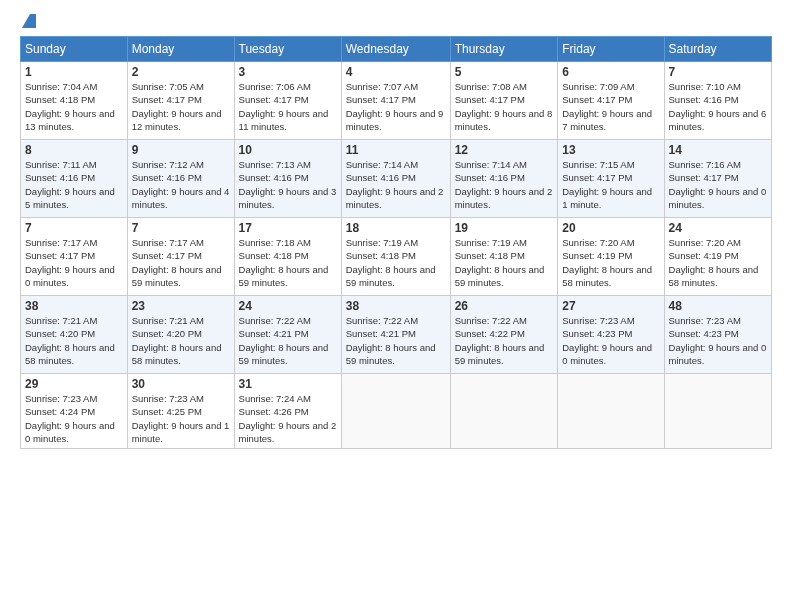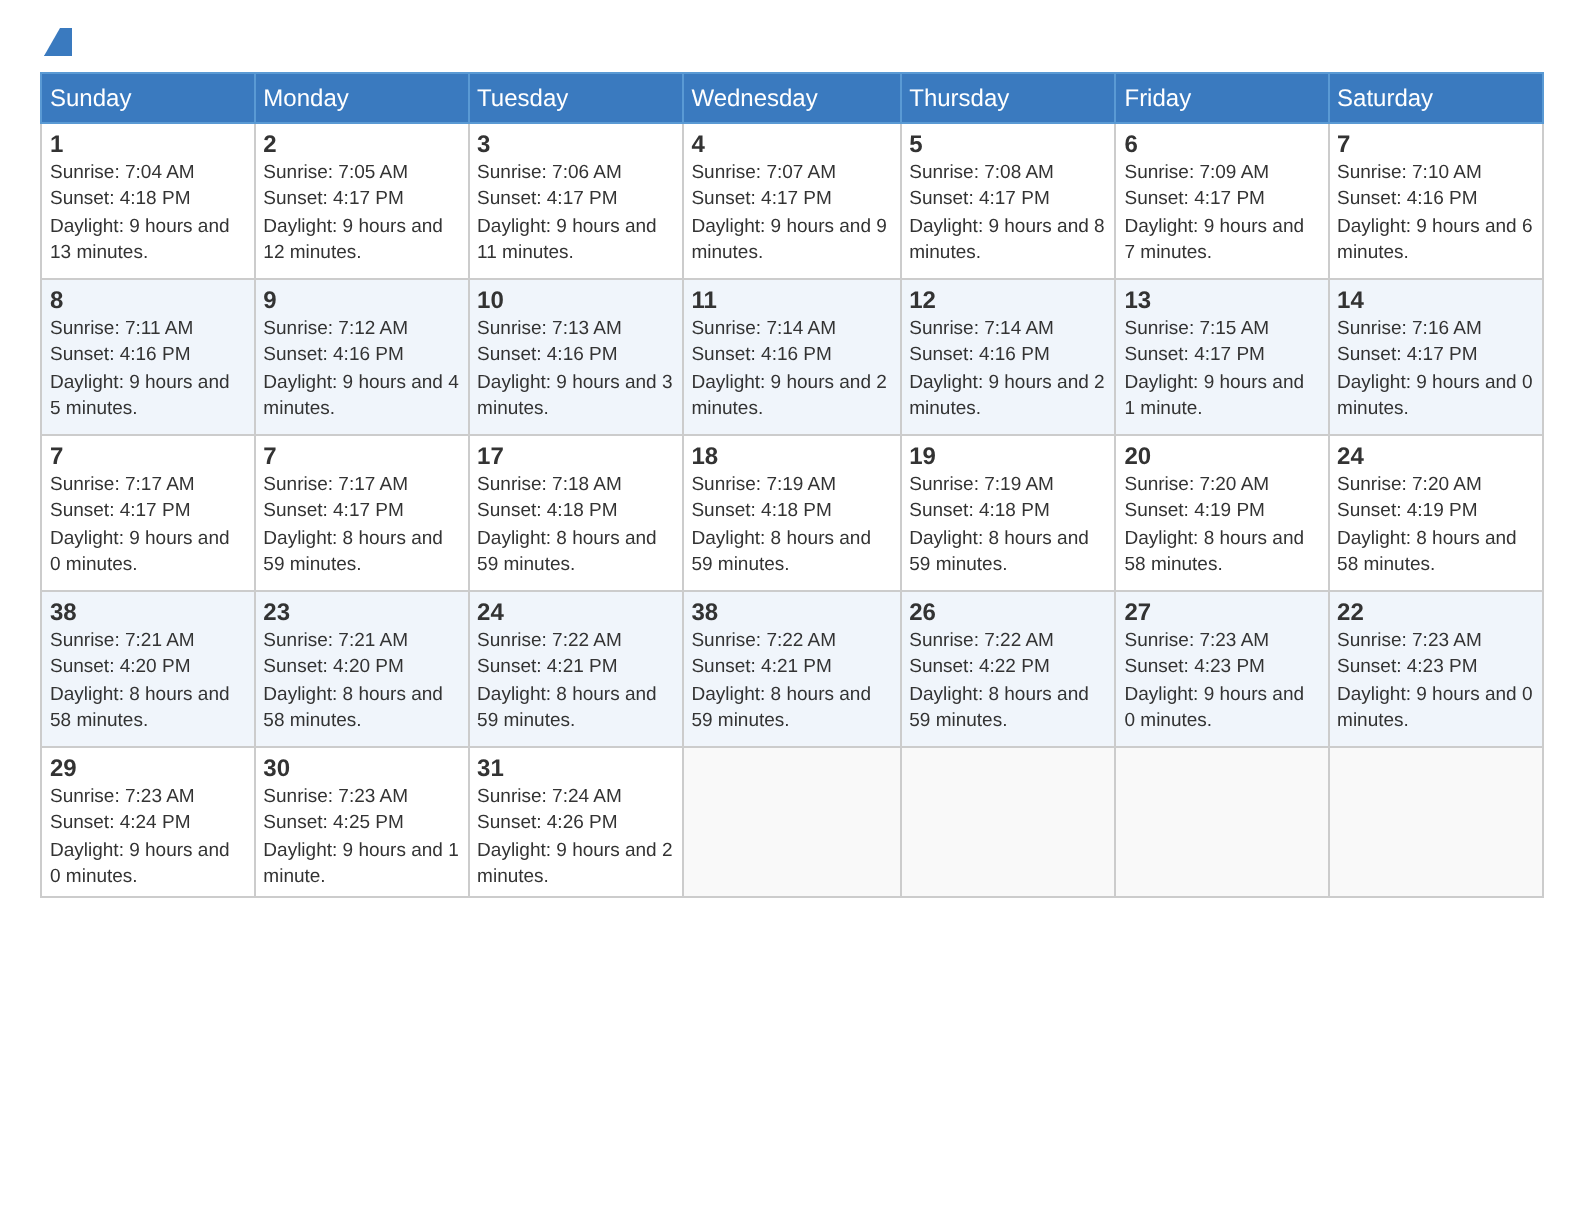--- a/index.html
+++ b/index.html
@@ -163,21 +163,21 @@
           <td><span class="day-num">20</span><span class="day-info">Sunrise: 7:20 AM<br>Sunset: 4:19 PM<br>Daylight: 8 hours and 58 minutes.</span></td>
           <td><span class="day-num">24</span><span class="day-info">Sunrise: 7:20 AM<br>Sunset: 4:19 PM<br>Daylight: 8 hours and 58 minutes.</span></td>
         </tr>
         <tr>
           <td><span class="day-num">38</span><span class="day-info">Sunrise: 7:21 AM<br>Sunset: 4:20 PM<br>Daylight: 8 hours and 58 minutes.</span></td>
           <td><span class="day-num">23</span><span class="day-info">Sunrise: 7:21 AM<br>Sunset: 4:20 PM<br>Daylight: 8 hours and 58 minutes.</span></td>
           <td><span class="day-num">24</span><span class="day-info">Sunrise: 7:22 AM<br>Sunset: 4:21 PM<br>Daylight: 8 hours and 59 minutes.</span></td>
           <td><span class="day-num">38</span><span class="day-info">Sunrise: 7:22 AM<br>Sunset: 4:21 PM<br>Daylight: 8 hours and 59 minutes.</span></td>
           <td><span class="day-num">26</span><span class="day-info">Sunrise: 7:22 AM<br>Sunset: 4:22 PM<br>Daylight: 8 hours and 59 minutes.</span></td>
           <td><span class="day-num">27</span><span class="day-info">Sunrise: 7:23 AM<br>Sunset: 4:23 PM<br>Daylight: 9 hours and 0 minutes.</span></td>
-          <td><span class="day-num">22</span><span class="day-info">Sunrise: 7:23 AM<br>Sunset: 4:23 PM<br>Daylight: 9 hours and 0 minutes.</span></td>
+          <td><span class="day-num">48</span><span class="day-info">Sunrise: 7:23 AM<br>Sunset: 4:23 PM<br>Daylight: 9 hours and 0 minutes.</span></td>
         </tr>
         <tr class="last-row">
           <td><span class="day-num">29</span><span class="day-info">Sunrise: 7:23 AM<br>Sunset: 4:24 PM<br>Daylight: 9 hours and 0 minutes.</span></td>
           <td><span class="day-num">30</span><span class="day-info">Sunrise: 7:23 AM<br>Sunset: 4:25 PM<br>Daylight: 9 hours and 1 minute.</span></td>
           <td><span class="day-num">31</span><span class="day-info">Sunrise: 7:24 AM<br>Sunset: 4:26 PM<br>Daylight: 9 hours and 2 minutes.</span></td>
           <td class="empty-cell"></td>
           <td class="empty-cell"></td>
           <td class="empty-cell"></td>
           <td class="empty-cell"></td>
         </tr>

